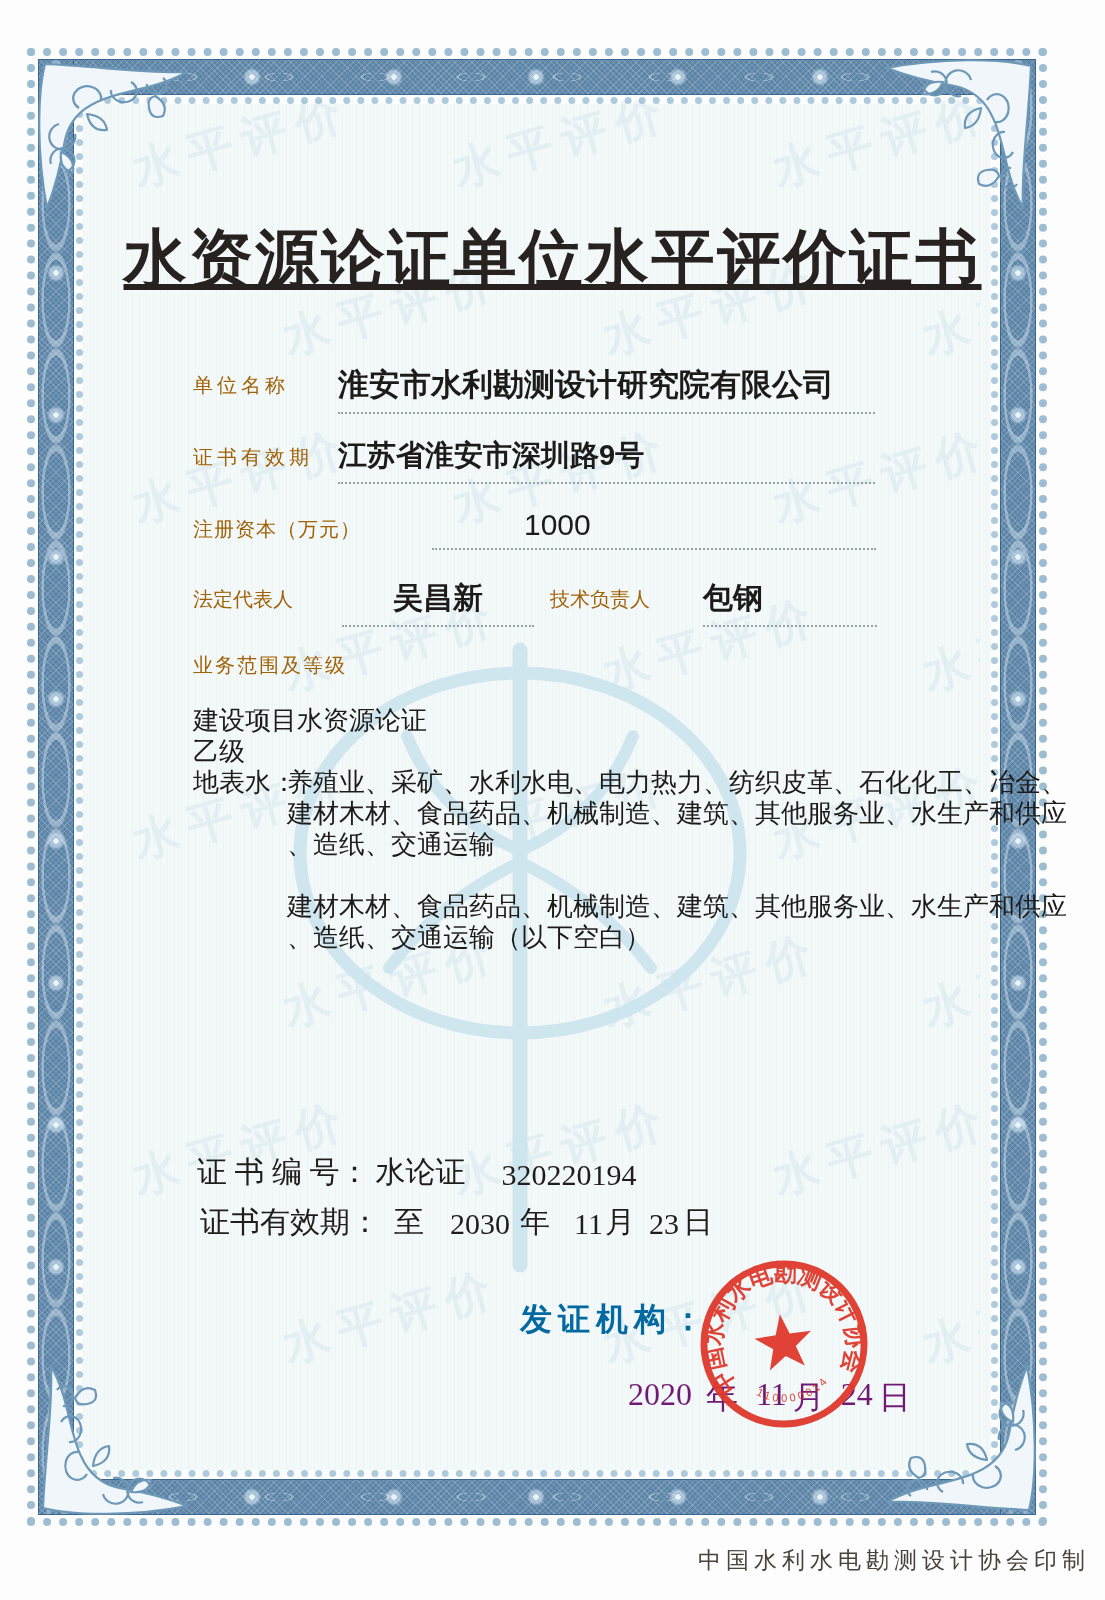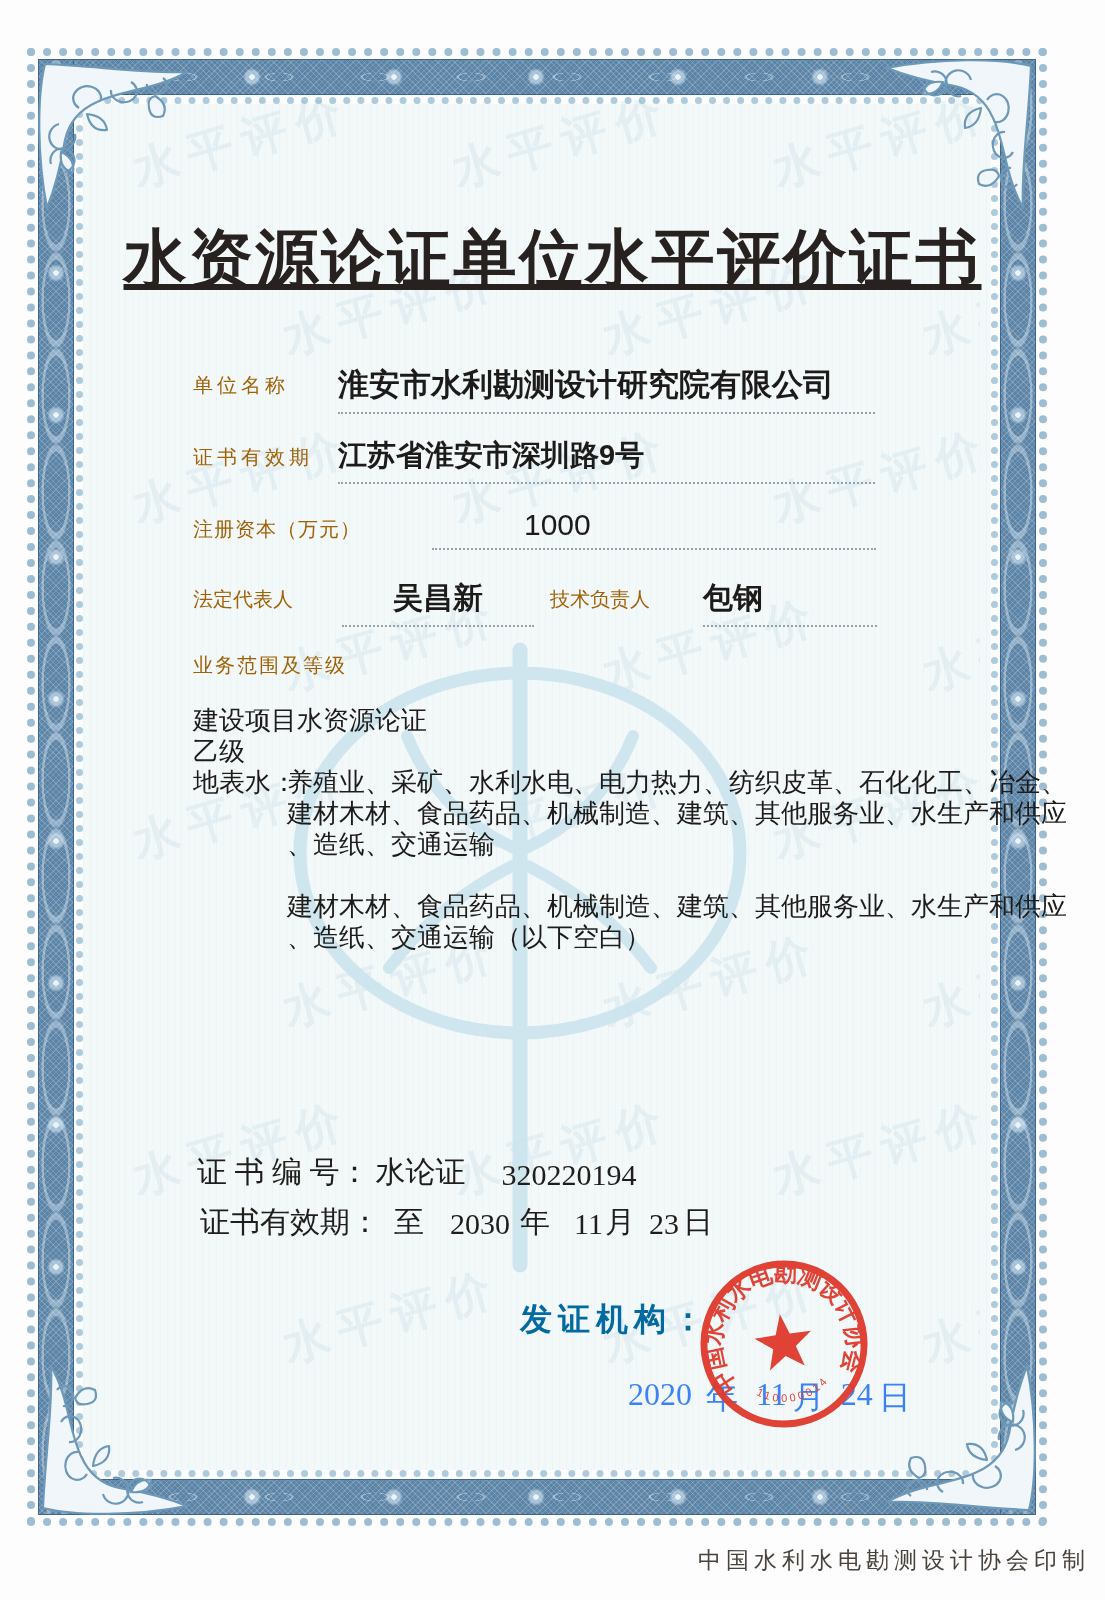--- a/index.html
+++ b/index.html
@@ -77,21 +77,21 @@
   .serif{font-family:"Liberation Serif", serif;}
   .num{font-family:Liberation Serif, serif;}
   .footer-line{
     position:absolute;left:698px;top:1545px;font-family:"Liberation Serif", serif;
     font-size:23px;letter-spacing:5px;color:#4a433c;
   }
   .issuer-label{
     position:absolute;left:520px;top:1298px;font-family:"Liberation Serif", serif;
     font-size:32px;font-weight:700;letter-spacing:6px;color:#0369a1;z-index:3;
   }
-  .issue-date{position:absolute;left:628px;top:1376px;display:flex;font-size:32px;color:#3b82f6;z-index:2;}
+  .issue-date{position:absolute;left:628px;top:1376px;display:flex;font-size:32px;color:#701a75;z-index:2;}
   .seal{position:absolute;left:692px;top:1252px;z-index:5;transform:rotate(-8deg);opacity:.95;}
 </style>
 </head>
 <body>
 
 <div class="page">
 
   <div class="frame">
     <div class="paper"></div>
     <div class="lace-outer"></div>

